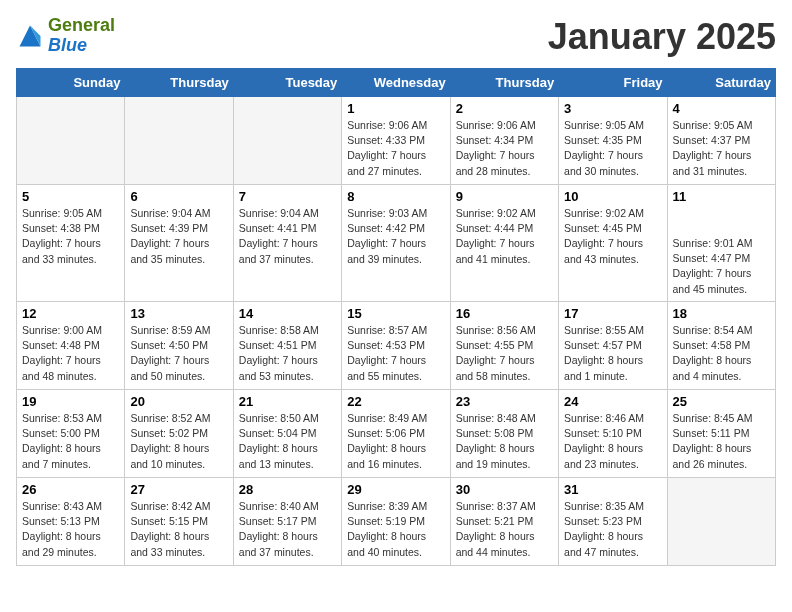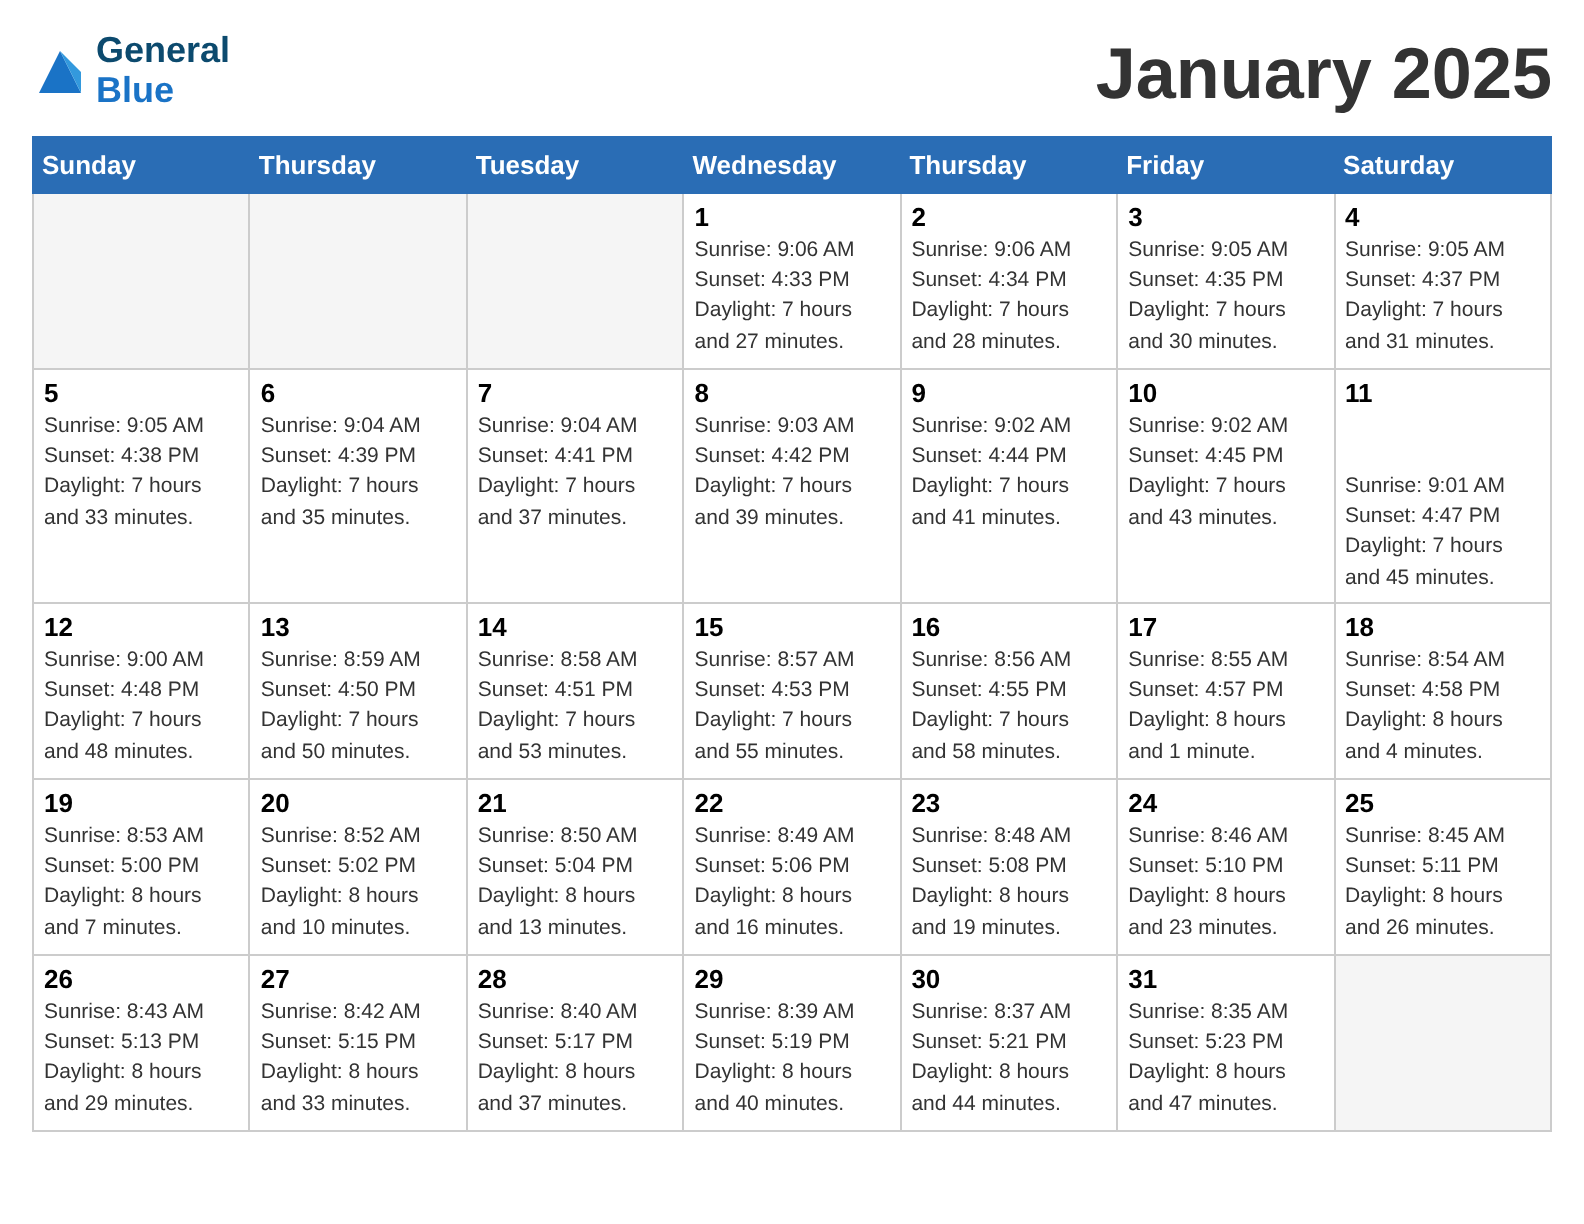--- a/index.html
+++ b/index.html
@@ -19,22 +19,22 @@
     .logo {
       display: flex;
       align-items: center;
       gap: 4px;
     }
     .logo-text {
       font-size: 18px;
       font-weight: bold;
       line-height: 1.1;
     }
-    .logo-text .general { color: #0c4a6e; }
-    .logo-text .blue { color: #1a73c6; }
+    .logo-text .general { color: #4d7c0f; }
+    .logo-text .blue { color: #1a73c6; font-style: italic; }
     .logo-icon {
       width: 28px;
       height: 28px;
     }
     .title-block {
       text-align: right;
     }
     .month-year {
       font-size: 36px;
       font-weight: bold;
@@ -45,21 +45,21 @@
       color: #555;
     }
     .calendar {
       width: 100%;
       border-collapse: collapse;
     }
     .calendar th {
       background-color: #2a6db5;
       color: #fff;
       padding: 6px 4px;
-      text-align: left;
+      text-align: right;
       font-size: 13px;
       font-weight: bold;
       border: 1px solid #2a6db5;
     }
     .calendar td {
       vertical-align: top;
       padding: 4px 5px;
       border: 1px solid #ccc;
       font-size: 11px;
       color: #333;

